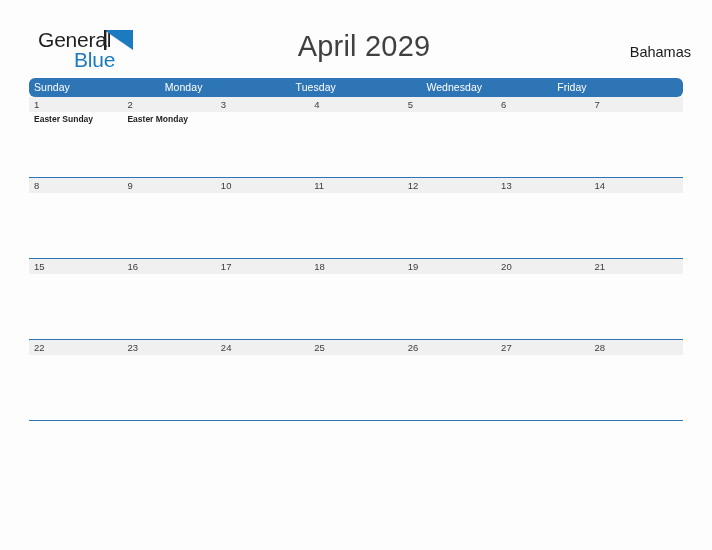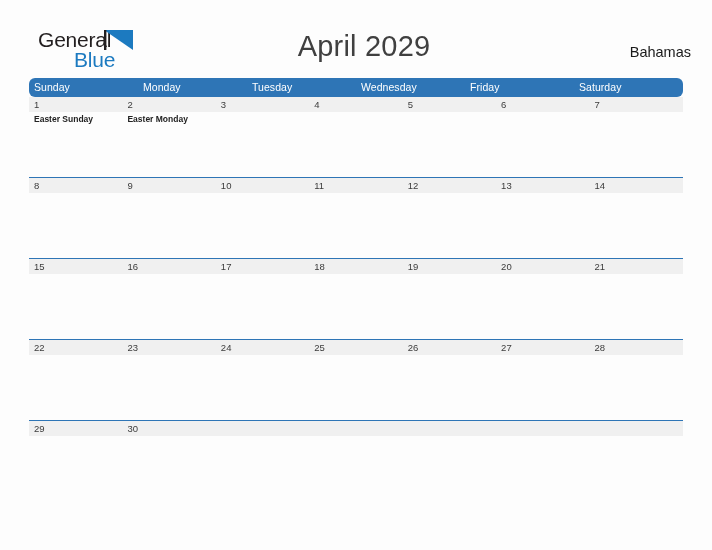--- a/index.html
+++ b/index.html
@@ -172,21 +172,20 @@
     <div class="country">Bahamas</div>
   </div>
 
   <div class="calendar">
     <div class="weekday-row" id="weekday-row">
         <div class="weekday">Sunday</div>
         <div class="weekday">Monday</div>
         <div class="weekday">Tuesday</div>
         <div class="weekday">Wednesday</div>
         <div class="weekday">Friday</div>
-        <div class="weekday">Saturday</div>
       </div>
     <div id="weeks-container">
         <div class="week">
           <div class="week-numbers">
             <div class="daynum">1</div>
             <div class="daynum">2</div>
             <div class="daynum">3</div>
             <div class="daynum">4</div>
             <div class="daynum">5</div>
             <div class="daynum">6</div>
@@ -260,29 +259,20 @@
             <div class="eventcell"></div>
             <div class="eventcell"></div>
             <div class="eventcell"></div>
             <div class="eventcell"></div>
             <div class="eventcell"></div>
             <div class="eventcell"></div>
             <div class="eventcell"></div>
           </div>
         </div>
         <div class="week last">
-          <div class="week-numbers">
-            <div class="daynum">29</div>
-            <div class="daynum">30</div>
-            <div class="daynum"></div>
-            <div class="daynum"></div>
-            <div class="daynum"></div>
-            <div class="daynum"></div>
-            <div class="daynum"></div>
-          </div>
           <div class="week-events">
             <div class="eventcell"></div>
             <div class="eventcell"></div>
             <div class="eventcell"></div>
             <div class="eventcell"></div>
             <div class="eventcell"></div>
             <div class="eventcell"></div>
             <div class="eventcell"></div>
           </div>
         </div>

